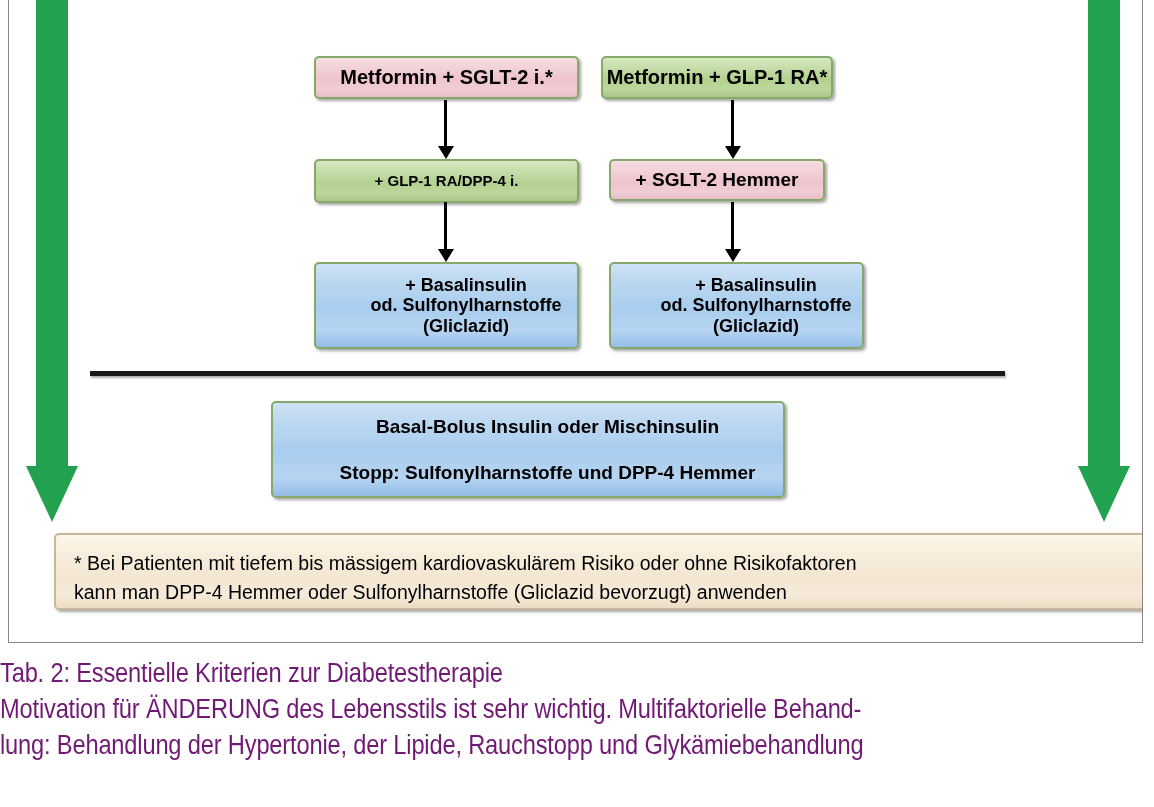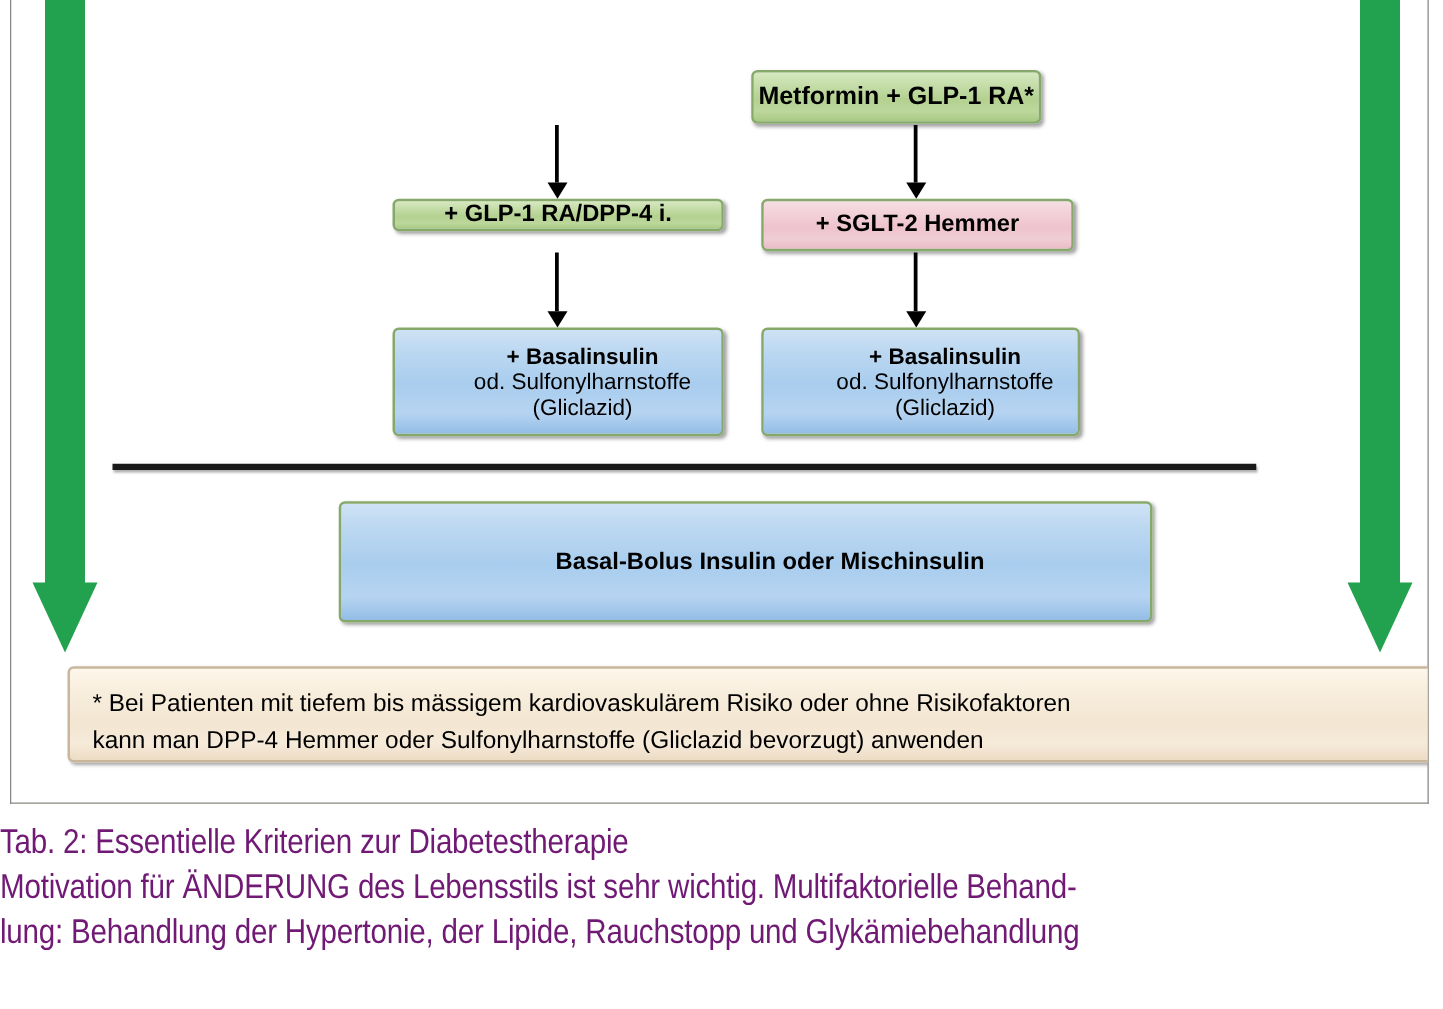--- a/index.html
+++ b/index.html
@@ -68,21 +68,21 @@
     text-align: center;
     color: #000000;
     line-height: 1.12;
     display: flex;
     flex-direction: column;
     align-items: center;
     justify-content: center;
     box-shadow: 2px 2px 3px rgba(90,90,90,0.55);
   }
   .node .l1 { font-weight: bold; }
-  .node .l2, .node .l3 { font-weight: normal; }
+  .node .l2, .node .l3 { font-weight: bold; }
 
   .node.pink {
     background: linear-gradient(to bottom,
         #f6dee3 0%, #f3d3da 22%, #eec3cd 55%, #f0cdd5 80%, #e9bcc7 100%);
   }
   .node.green {
     background: linear-gradient(to bottom,
         #d6e8c0 0%, #c8dfad 22%, #b3d190 55%, #bdd79c 80%, #a8c984 100%);
   }
   .node.blue {
@@ -93,27 +93,27 @@
   .node.cream {
     background: linear-gradient(to bottom,
         #fdf6ea 0%, #f8eedd 25%, #f3e6d2 60%, #f6ead9 82%, #ecdcc4 100%);
     border: 2px solid #c9b79c;
   }
 
   
   #node-met-sglt2 { left: 305px; top: 56px;  width: 265px; height: 43px; font-size: 20px; }
   #node-met-glp1  { left: 592px; top: 56px;  width: 232px; height: 43px; font-size: 20px; }
   
-  #node-glp1-dpp4 { left: 305px; top: 159px; width: 265px; height: 26px; font-size: 19px; }
-  #node-sglt2-hem { left: 600px; top: 159px; width: 250px; height: 42px; font-size: 19px; }
+  #node-glp1-dpp4 { left: 305px; top: 159px; width: 265px; height: 44px; font-size: 15px; }
+  #node-sglt2-hem { left: 600px; top: 159px; width: 216px; height: 42px; font-size: 19px; }
   
   #node-basal-1   { left: 305px; top: 262px; width: 265px; height: 87px; font-size: 18px; }
   #node-basal-2   { left: 600px; top: 262px; width: 255px; height: 87px; font-size: 18px; }
   
-  #node-bolus     { left: 262px; top: 401px; width: 651px; height: 97px; font-size: 19px; gap: 24px; }
+  #node-bolus     { left: 262px; top: 401px; width: 514px; height: 97px; font-size: 19px; gap: 24px; }
   #node-footnote  {
     left: 45px; top: 533px; width: 1126px; height: 77px;
     font-size: 19.5px; align-items: stretch; justify-content: center;
     padding: 18px 16px 6px 18px;
   }
   #node-footnote .fline {
     display: block;
     text-align: justify;
     text-align-last: left;
     white-space: nowrap;
@@ -192,20 +192,23 @@
 
   <div class="side-arrow" id="arrow-left">
     <div class="shaft"></div>
     <div class="head"></div>
   </div>
   <div class="side-arrow" id="arrow-right">
     <div class="shaft"></div>
     <div class="head"></div>
   </div>
 
+  <div class="node pink" id="node-met-sglt2">
+    <span class="l1">Metformin + SGLT-2 i.*</span>
+  </div>
   <div class="node green" id="node-met-glp1">
     <span class="l1">Metformin + GLP-1 RA*</span>
   </div>
 
   <div class="connector" id="conn-1">
     <div class="c-shaft"></div>
     <div class="c-head"></div>
   </div>
   <div class="connector" id="conn-2">
     <div class="c-shaft"></div>
@@ -236,20 +239,21 @@
   <div class="node blue" id="node-basal-2">
     <span class="l1">+ Basalinsulin</span>
     <span class="l2">od. Sulfonylharnstoffe</span>
     <span class="l3">(Gliclazid)</span>
   </div>
 
   <div id="divider"></div>
 
   <div class="node blue" id="node-bolus">
     <span class="l1">Basal-Bolus Insulin oder Mischinsulin</span>
+    <span class="l1">Stopp: Sulfonylharnstoffe und DPP-4 Hemmer</span>
   </div>
 
   <div class="node cream" id="node-footnote">
     <span class="fline">* Bei Patienten mit tiefem bis mässigem kardiovaskulärem Risiko oder ohne Risikofaktoren</span>
     <span class="fline">kann man DPP-4 Hemmer oder Sulfonylharnstoffe (Gliclazid bevorzugt) anwenden</span>
   </div>
 
 </div>
 
 <div id="caption">

